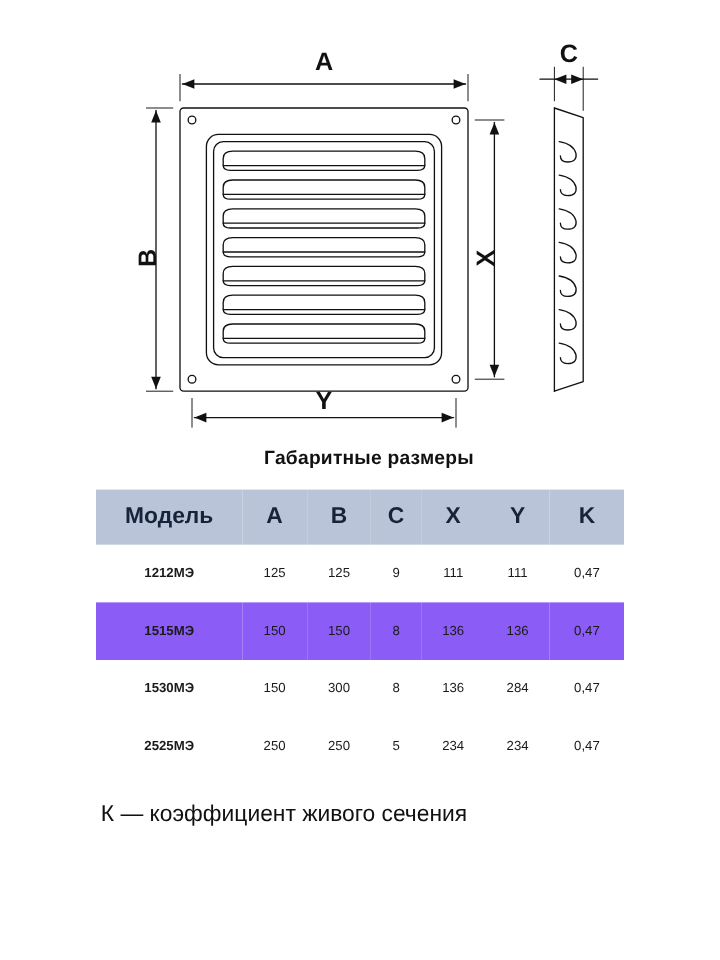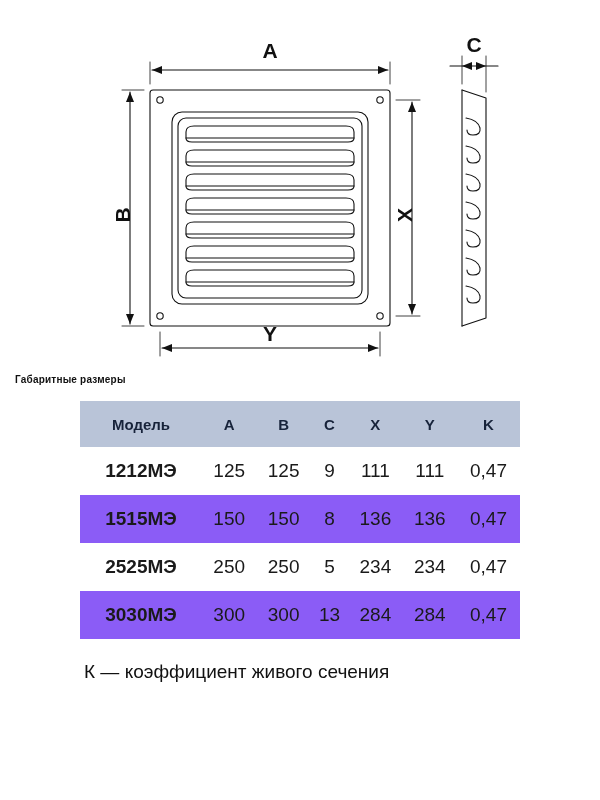--- a/index.html
+++ b/index.html
@@ -30,54 +30,55 @@
     display: block;
   }
   .dim-label {
     font-family: "Liberation Sans", sans-serif;
     font-weight: bold;
     font-size: 21px;
     fill: #111111;
   }
   
   .caption {
-    font-size: 10px;
+    text-align: center;
+    font-size: 16px;
     font-weight: bold;
     color: #111111;
     margin-top: 4px;
     letter-spacing: 0.2px;
     margin-left: 15px;
   }
   
   .table-wrap {
     margin: 16px auto 0 auto;
     width: 440px;
   }
   table.specs {
     border-collapse: collapse;
     width: 100%;
     font-size: 13px;
   }
   table.specs th {
     background: #b9c4d8;
     color: #17233a;
     font-weight: bold;
-    font-size: 15px;
+    font-size: 19px;
     height: 44px;
     text-align: center;
     vertical-align: middle;
     border: none;
   }
   table.specs td {
     text-align: center;
     vertical-align: middle;
     height: 46px;
     border: none;
     color: #1a1a1a;
-    font-size: 19px;
+    font-size: 11px;
   }
   table.specs td.model {
     font-weight: bold;
   }
   table.specs tr.odd td {
     background: #ffffff;
   }
   table.specs tr.even td {
     background: #8b5cf6;
   }
@@ -233,36 +234,36 @@
         <tr class="even">
           <td class="model">1515МЭ</td>
           <td>150</td>
           <td>150</td>
           <td>8</td>
           <td>136</td>
           <td>136</td>
           <td>0,47</td>
         </tr>
         <tr class="odd">
+          <td class="model">1530МЭ</td>
+          <td>150</td>
+          <td>300</td>
+          <td>8</td>
+          <td>136</td>
+          <td>284</td>
+          <td>0,47</td>
+        </tr>
+        <tr class="odd">
           <td class="model">2525МЭ</td>
           <td>250</td>
           <td>250</td>
           <td>5</td>
           <td>234</td>
           <td>234</td>
           <td>0,47</td>
         </tr>
-        <tr class="even">
-          <td class="model">3030МЭ</td>
-          <td>300</td>
-          <td>300</td>
-          <td>13</td>
-          <td>284</td>
-          <td>284</td>
-          <td>0,47</td>
-        </tr>
       </tbody>
     </table>
   </div>
 
   <div class="footnote">К — коэффициент живого сечения</div>
 
 </div>
 
 </body></html>

